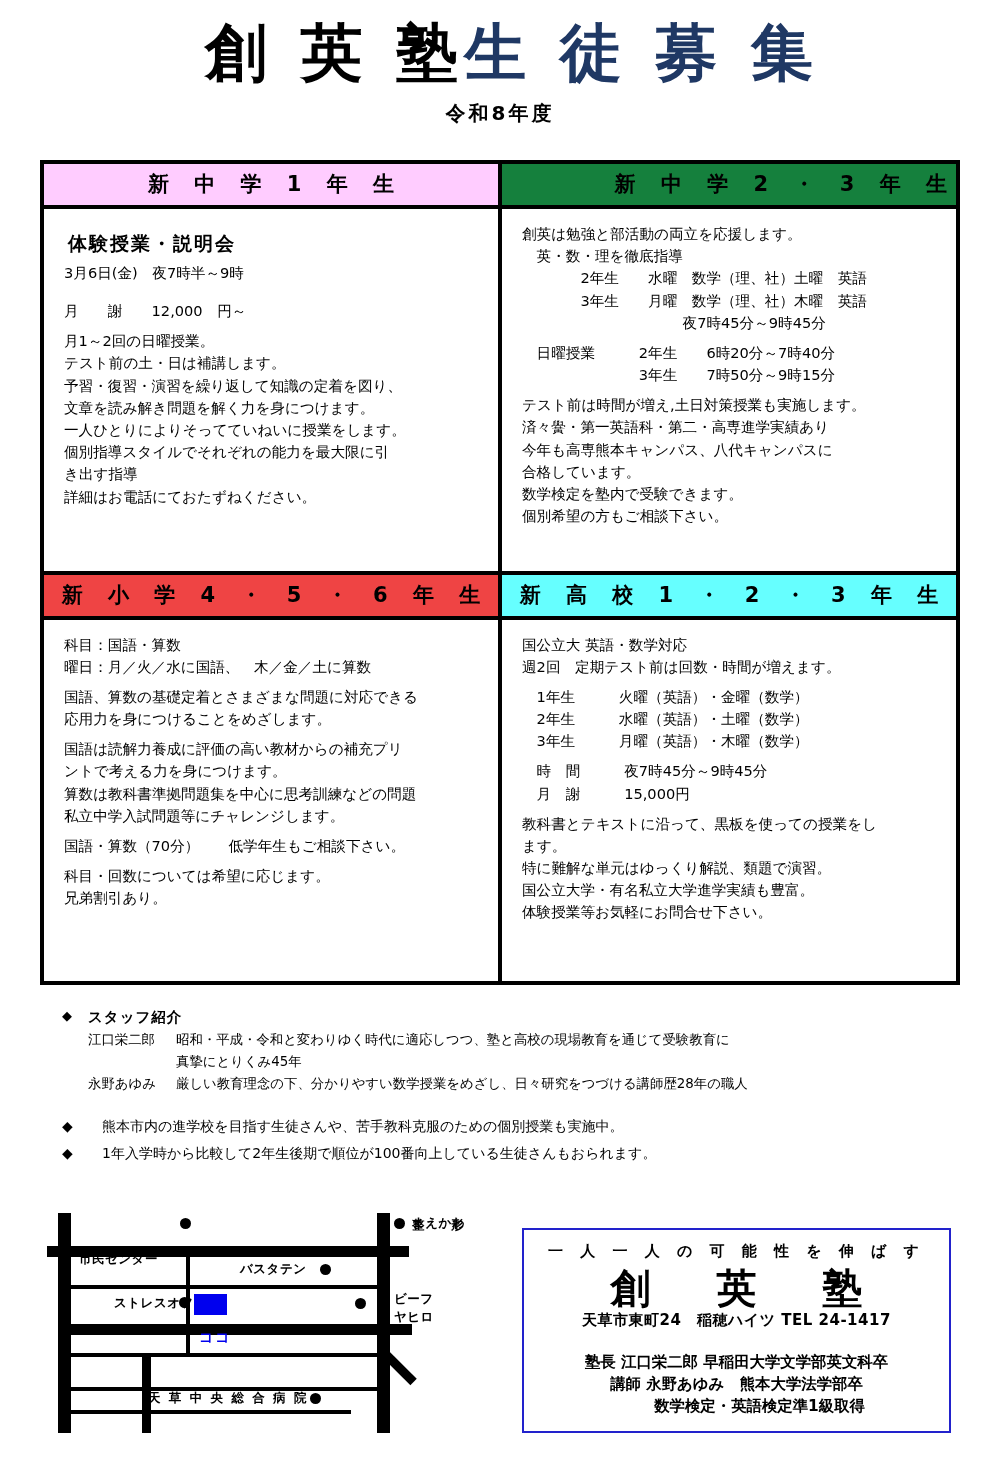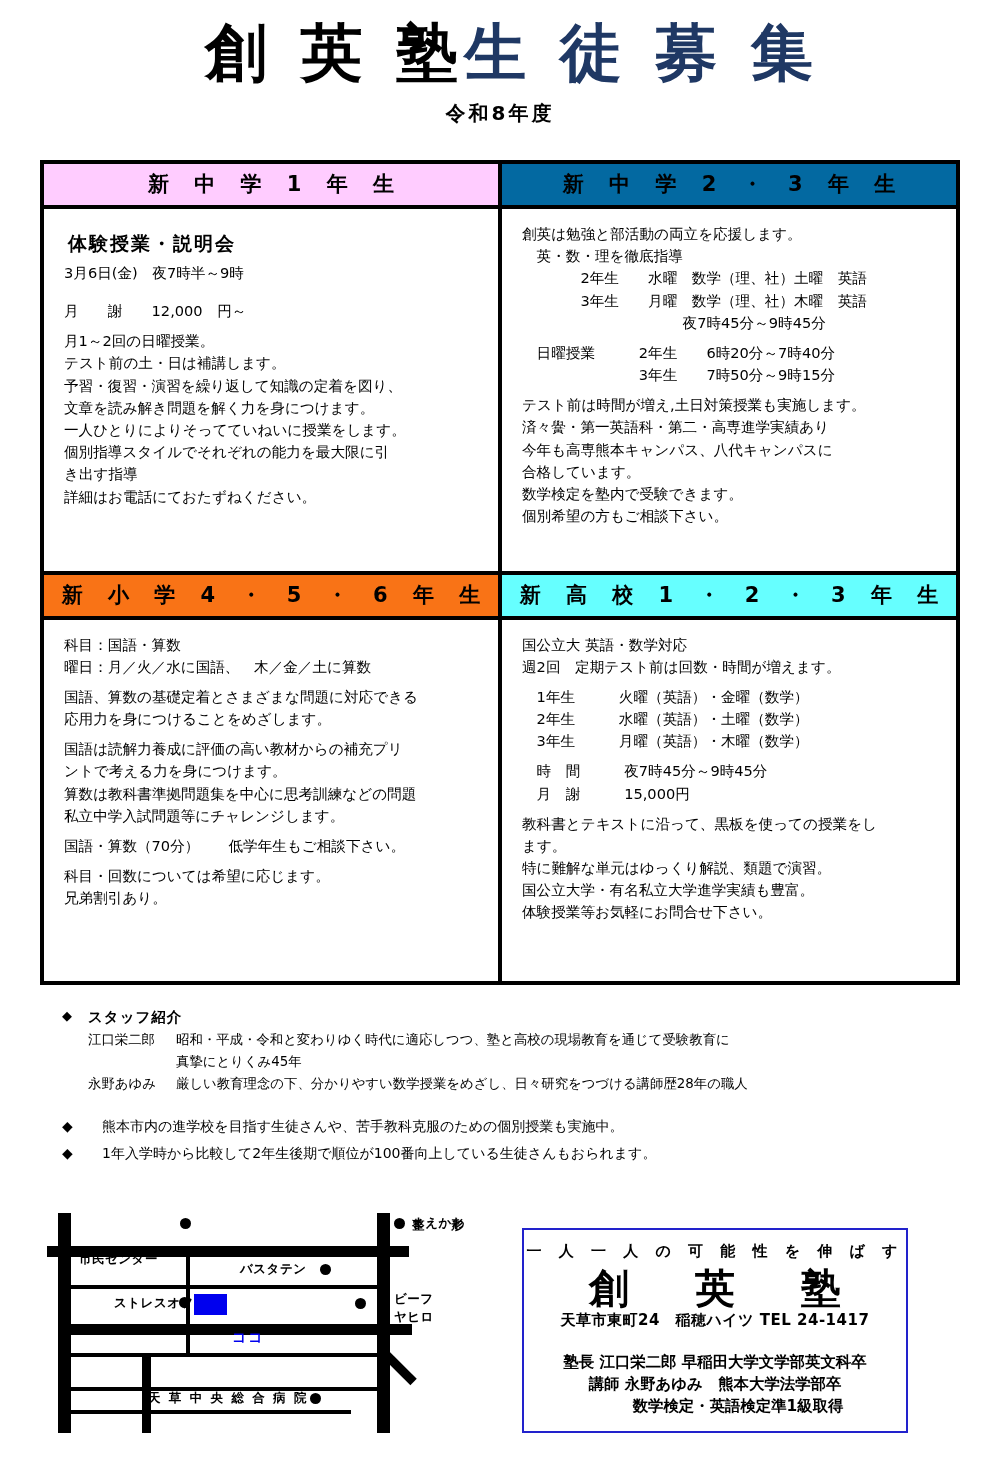--- a/index.html
+++ b/index.html
@@ -66,42 +66,42 @@
   .road { position:absolute; background:#000; }
   .thin { position:absolute; background:#000; }
   .maplabel { position:absolute; font-size:12.5px; font-weight:bold; white-space:nowrap; letter-spacing:0.5px;}
   .dot { position:absolute; width:11px; height:11px; background:#000; border-radius:50%; }
   .hereblock { position:absolute; background:#0000EE; }
   .heretext { position:absolute; color:#0000EE; font-size:14px; font-weight:bold; letter-spacing:2px; }
   .arrow { position:absolute; background:#000; height:9px; width:44px; transform:rotate(45deg); }
 
   
   .infobox {
-    position:absolute; left:522px; top:1228px; width:386px; height:205px;
+    position:absolute; left:522px; top:1228px; width:429px; height:205px;
     border:2px solid #a3a3a3; background:#fff; text-align:center; padding-top:12px;
   }
   .ib-tag { font-size:15px; letter-spacing:6px; font-weight:bold; }
   .ib-name { font-size:40px; font-weight:bold; letter-spacing:26px; margin:6px 0 2px 26px; line-height:1.05;}
   .ib-addr { font-size:15px; font-weight:bold; letter-spacing:0.5px; }
   .ib-staff { margin-top:22px; font-size:15.4px; font-weight:bold; line-height:1.42; }
 </style>
 </head>
 <body>
 
 <div class="title-wrap">
   <div class="title-line">
     <span class="title-a" style="color: rgb(0, 0, 0);">創 英 塾</span><span class="title-b" style="color: rgb(31, 56, 100);">生 徒 募 集</span>
   </div>
 </div>
 <div class="subtitle">令和8年度</div>
 
 <div class="grid">
 
   <div class="hdr hdr-pink" style="background: rgb(255, 204, 255);">新 中 学 1 年 生</div>
-  <div class="hdr hdr-green" style="background: #0369a1;">新 中 学 2 ・ 3 年 生</div>
+  <div class="hdr hdr-green" style="background: #15803d; text-align: right;">新 中 学 2 ・ 3 年 生</div>
 
   <div class="body-cell">
     <div class="bigline">体験授業・説明会</div>
     <div id="jhs1-lines">
         <div class="ln">3月6日(金)　夜7時半～9時</div>
         <div class="spacer-sm"></div>
         <div class="spacer-sm"></div>
         <div class="ln">月　　謝　　12,000　円～</div>
         <div class="spacer-sm"></div>
         <div class="ln">月1～2回の日曜授業。</div>
@@ -128,21 +128,21 @@
         <div class="spacer-sm"></div>
         <div class="ln">テスト前は時間が増え,土日対策授業も実施します。</div>
         <div class="ln">済々黌・第一英語科・第二・高専進学実績あり</div>
         <div class="ln">今年も高専熊本キャンパス、八代キャンパスに</div>
         <div class="ln">合格しています。</div>
         <div class="ln">数学検定を塾内で受験できます。</div>
         <div class="ln">個別希望の方もご相談下さい。</div>
       </div>
   </div>
 
-  <div class="hdr hdr-yellow" style="background: #f97316;">新 小 学 4 ・ 5 ・ 6 年 生</div>
+  <div class="hdr hdr-yellow" style="background: #ef4444;">新 小 学 4 ・ 5 ・ 6 年 生</div>
   <div class="hdr hdr-cyan" style="background: rgb(102, 255, 255);">新 高 校 1 ・ 2 ・ 3 年 生</div>
 
   <div class="body-cell">
     <div id="elem456-lines">
         <div class="ln">科目：国語・算数</div>
         <div class="ln">曜日：月／火／水に国語、　木／金／土に算数</div>
         <div class="spacer-sm"></div>
         <div class="ln">国語、算数の基礎定着とさまざまな問題に対応できる</div>
         <div class="ln">応用力を身につけることをめざします。</div>
         <div class="spacer-sm"></div>
@@ -220,21 +220,21 @@
   <div class="thin" style="left:29px; top:148px; width:306px; height:4px;"></div>
   <div class="thin" style="left:29px; top:182px; width:306px; height:4px;"></div>
   <div class="thin" style="left:29px; top:205px; width:280px; height:4px;"></div>
 
   <div class="thin" style="left:144px; top:44px; width:4px; height:105px;"></div>
   <div class="road" style="left:100px; top:148px; width:9px; height:80px;"></div>
 
   <div class="arrow" style="left:334px; top:157px;"></div>
 
   <div class="hereblock" style="left: 152px; top: 89px; width: 33px; height: 21px; background: rgb(0, 0, 238);"></div>
-  <div class="heretext" style="left: 190px; top: 124px; color: rgb(0, 0, 238);">ココ</div>
+  <div class="heretext" style="left: 157px; top: 124px; color: rgb(0, 0, 238);">ココ</div>
 
   <div class="maplabel" style="left:37px; top:10px;margin-top:36px;">市民センター</div>
   <div class="dot" style="left:138px; top:13px;"></div>
 
   <div class="dot" style="left:352px; top:13px;"></div>
   <div class="maplabel" style="left:370px; top:10px;">まえかわ</div>
   <div class="maplabel" style="left:370px; top:12px;">整　　形</div>
 
   <div class="maplabel" style="left:198px; top:56px;">バスタテン</div>
   <div class="dot" style="left:278px; top:59px;"></div>

